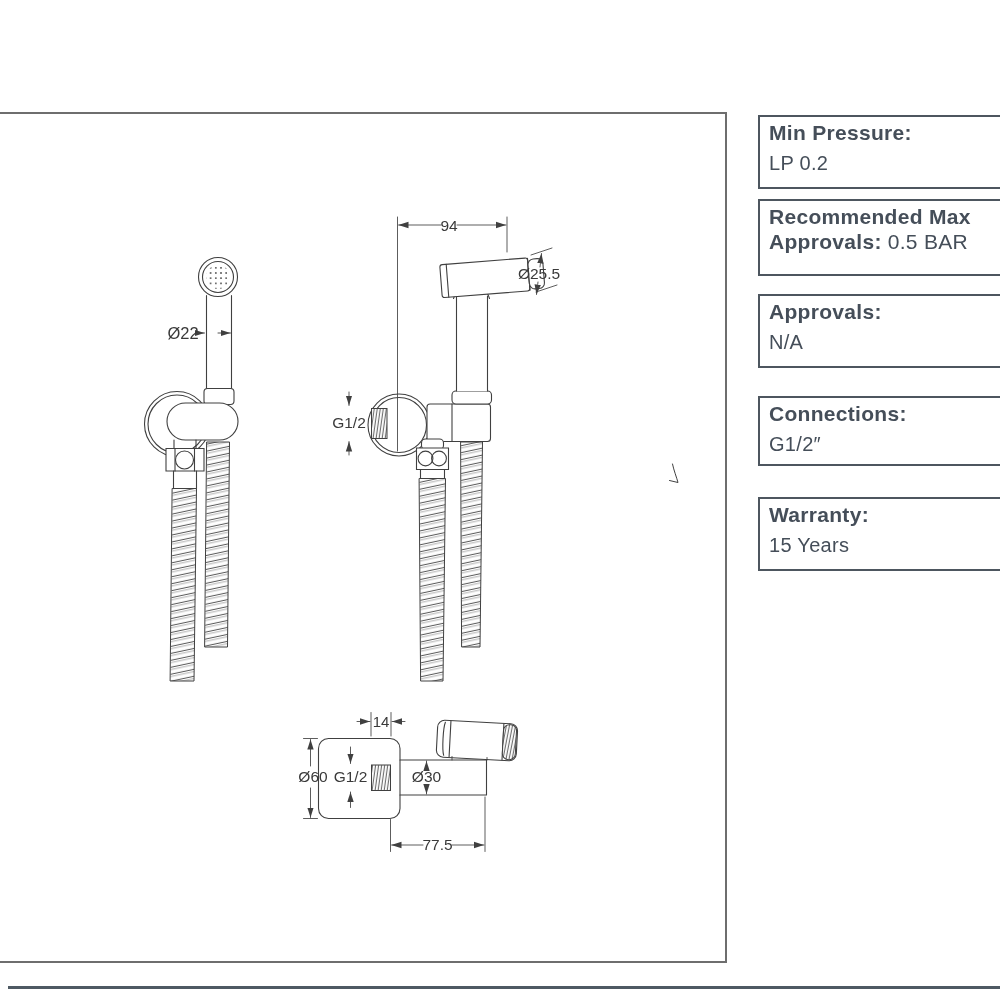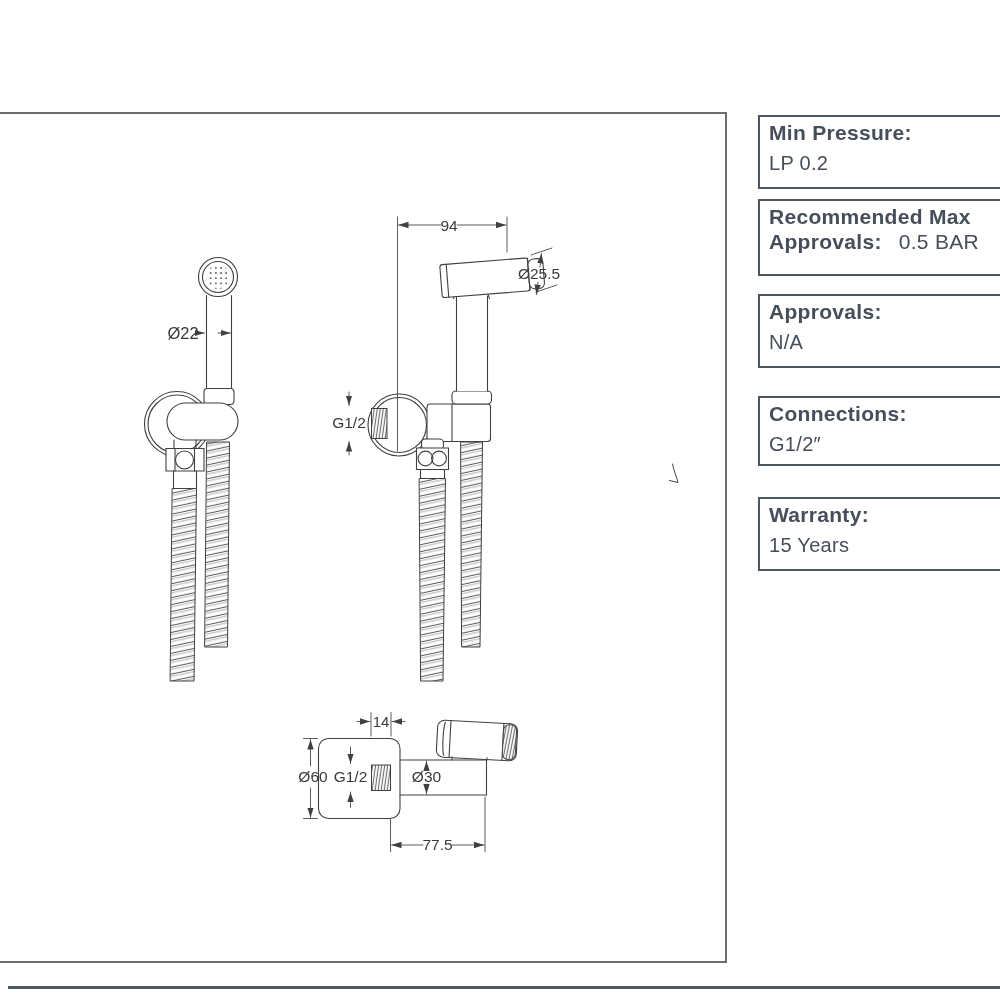--- a/index.html
+++ b/index.html
@@ -15,21 +15,21 @@
   .drawing-svg{position:absolute;left:0;top:0;width:1000px;height:1000px;}
   .drawing-svg text{fill:#3a3a3a;font-family:"Liberation Sans", sans-serif;}
   
   .spec-box{
     position:absolute;left:758px;width:260px;box-sizing:border-box;
     border:2px solid #4d565f;background:#fff;color:#454e59;
     padding:3px 10px 0 9px;
   }
   .spec-label{font-weight:700;font-size:21px;line-height:25px;letter-spacing:.3px;}
   .spec-value{font-size:20px;margin-top:7px;letter-spacing:.3px;}
-  .inline-value{font-weight:400;margin-left:17px;}
+  .inline-value{font-weight:400;margin-left:6px;}
   #box-min{top:115px;height:74px;}
   #box-max{top:199px;height:77px;}
   #box-approvals{top:294px;height:74px;}
   #box-connections{top:396px;height:70px;}
   #box-warranty{top:497px;height:74px;}
   .bottom-rule{
     position:absolute;left:8px;top:986px;width:992px;height:3px;background:#4e5963;
   }
 </style>
 </head>

